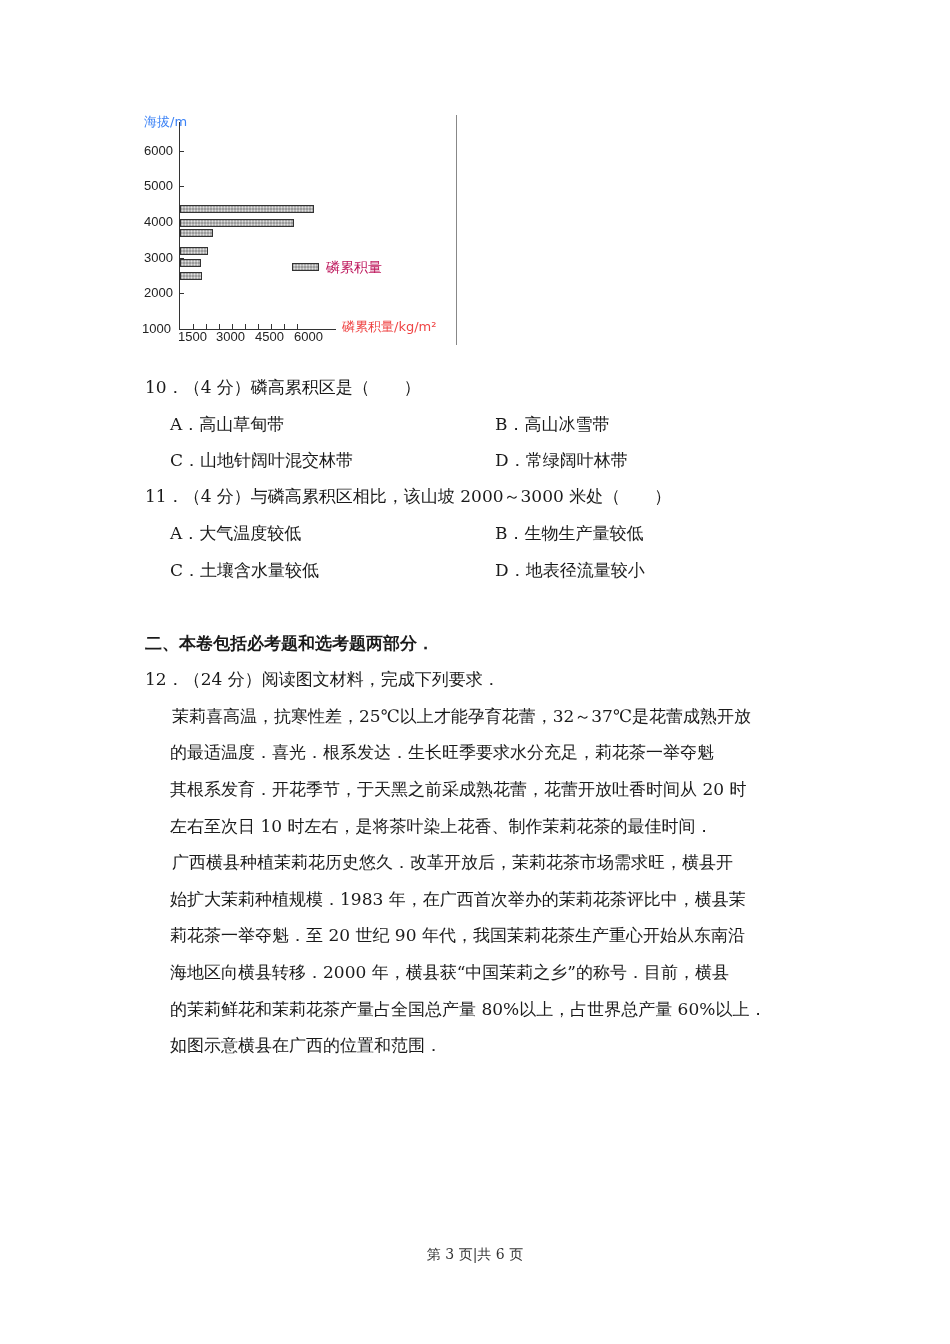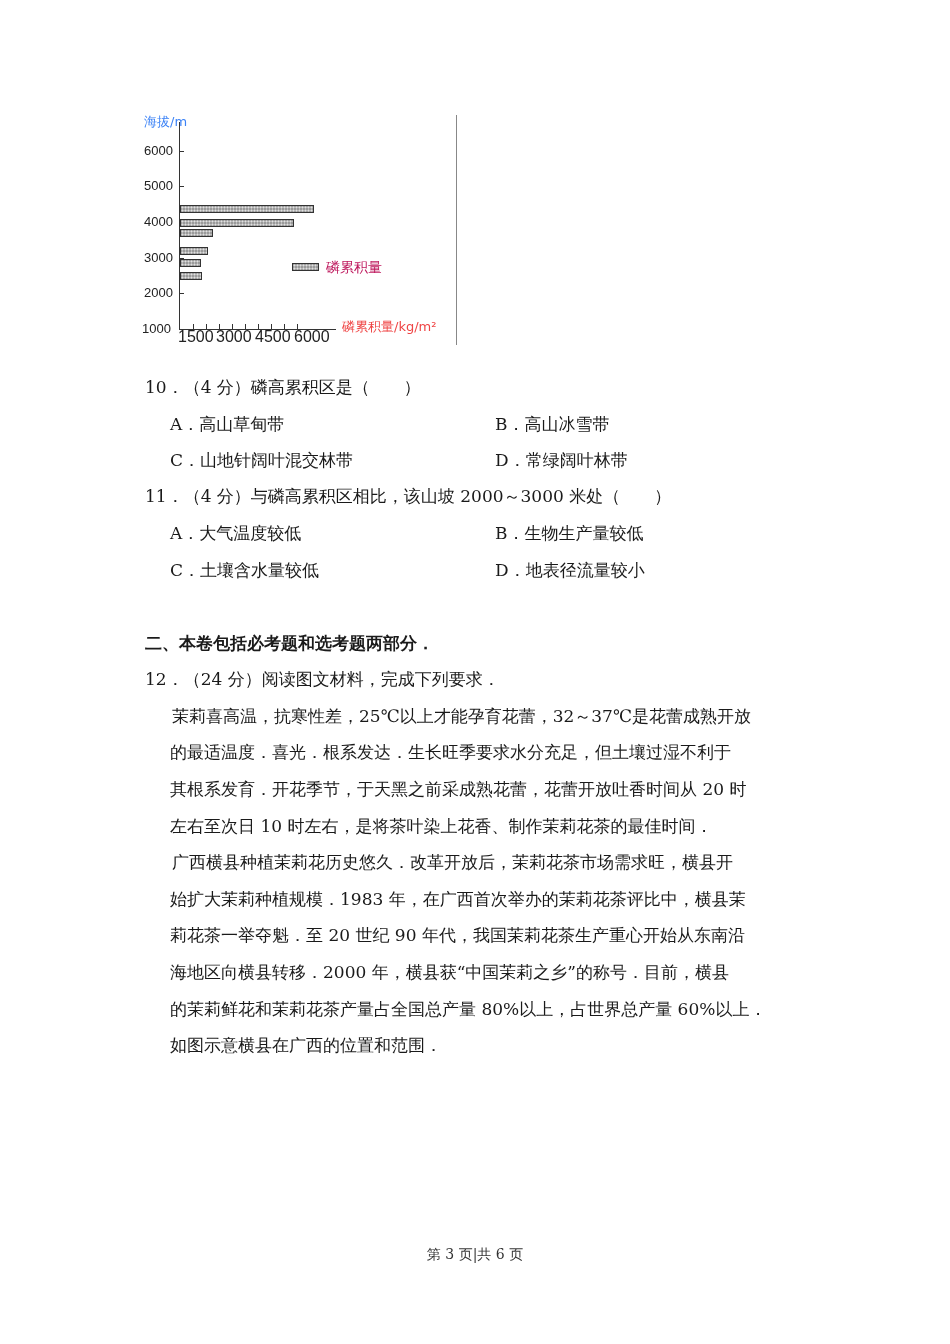--- a/index.html
+++ b/index.html
@@ -11,21 +11,21 @@
     
     #chart { position: absolute; left: 140px; top: 110px; width: 330px; height: 240px; }
     #chart .frame-line { position: absolute; left: 316px; top: 5px; width: 1px; height: 230px; background: #888; }
     #chart .yaxis { position: absolute; left: 39px; top: 12px; width: 1px; height: 208px; background: #333; }
     #chart .xaxis { position: absolute; left: 39px; top: 219px; width: 157px; height: 1px; background: #333; }
     #chart .ytick { position: absolute; left: 40px; width: 4px; height: 1px; background: #333; }
     #chart .xtick { position: absolute; top: 214px; width: 1px; height: 5px; background: #333; }
     #chart .ylabel { position: absolute; left: 4px; width: 34px; text-align: left;
       font-family: "Liberation Sans", sans-serif; font-size: 13px; line-height: 14px; color: #222; }
     #chart .xlabel { position: absolute; top: 220px; font-family: "Liberation Sans", sans-serif;
-      font-size: 16px; line-height: 14px; color: #222; }
+      font-size: 13px; line-height: 14px; color: #222; }
     #chart .ytitle { position: absolute; left: 4px; top: 4px; font-size: 13px; line-height: 16px; color: #3b82f6;
       font-family: "DejaVu Sans", sans-serif; }
     #chart .xtitle { position: absolute; left: 202px; top: 209px; font-size: 13px; line-height: 16px; color: #ef4444;
       font-family: "DejaVu Sans", sans-serif; white-space: nowrap; }
     .bar {
       position: absolute; height: 7px; border: 1px solid #333; box-sizing: border-box;
       background-color: #9a9a9a;
       background-image:
         radial-gradient(circle, #e0e0e0 0.8px, transparent 1.2px);
       background-size: 3px 3px;
@@ -98,21 +98,21 @@
 <div class="line" style="left:145px; top:486px">11．（4 分）与磷高累积区相比，该山坡 2000～3000 米处（　　）</div>
 <div class="line" style="left:170px; top:523px">A．大气温度较低</div>
 <div class="line" style="left:495px; top:523px">B．生物生产量较低</div>
 <div class="line" style="left:170px; top:560px">C．土壤含水量较低</div>
 <div class="line" style="left:495px; top:560px">D．地表径流量较小</div>
 
 <div class="line bold" style="left:145px; top:633px">二、本卷包括必考题和选考题两部分．</div>
 <div class="line" style="left:145px; top:669px">12．（24 分）阅读图文材料，完成下列要求．</div>
 
 <div class="line" style="left:172px; top:706px">茉莉喜高温，抗寒性差，25℃以上才能孕育花蕾，32～37℃是花蕾成熟开放</div>
-<div class="line" style="left:170px; top:742px">的最适温度．喜光．根系发达．生长旺季要求水分充足，但土壤过湿不利于</div>
+<div class="line" style="left:170px; top:742px">的最适温度．喜光．根系发达．生长旺季要求水分充足，莉花茶一举夺魁</div>
 <div class="line" style="left:170px; top:779px">其根系发育．开花季节，于天黑之前采成熟花蕾，花蕾开放吐香时间从 20 时</div>
 <div class="line" style="left:170px; top:816px">左右至次日 10 时左右，是将茶叶染上花香、制作茉莉花茶的最佳时间．</div>
 <div class="line" style="left:172px; top:852px">广西横县种植茉莉花历史悠久．改革开放后，茉莉花茶市场需求旺，横县开</div>
 <div class="line" style="left:170px; top:889px">始扩大茉莉种植规模．1983 年，在广西首次举办的茉莉花茶评比中，横县茉</div>
 <div class="line" style="left:170px; top:925px">莉花茶一举夺魁．至 20 世纪 90 年代，我国茉莉花茶生产重心开始从东南沿</div>
 <div class="line" style="left:170px; top:962px">海地区向横县转移．2000 年，横县获“中国茉莉之乡”的称号．目前，横县</div>
 <div class="line" style="left:170px; top:999px">的茉莉鲜花和茉莉花茶产量占全国总产量 80%以上，占世界总产量 60%以上．</div>
 <div class="line" style="left:170px; top:1035px">如图示意横县在广西的位置和范围．</div>
 
 <div class="footer">第 3 页|共 6 页</div>

